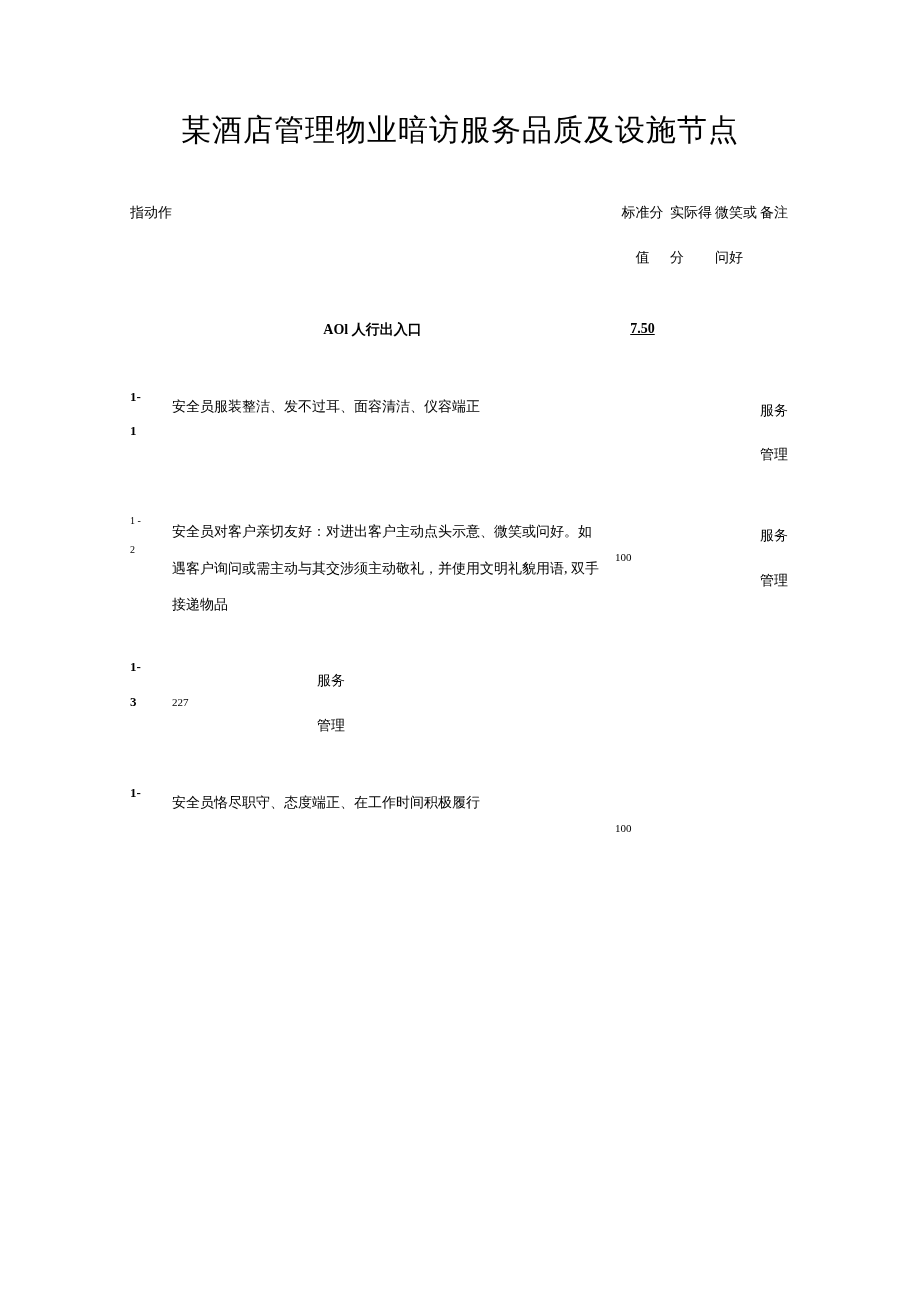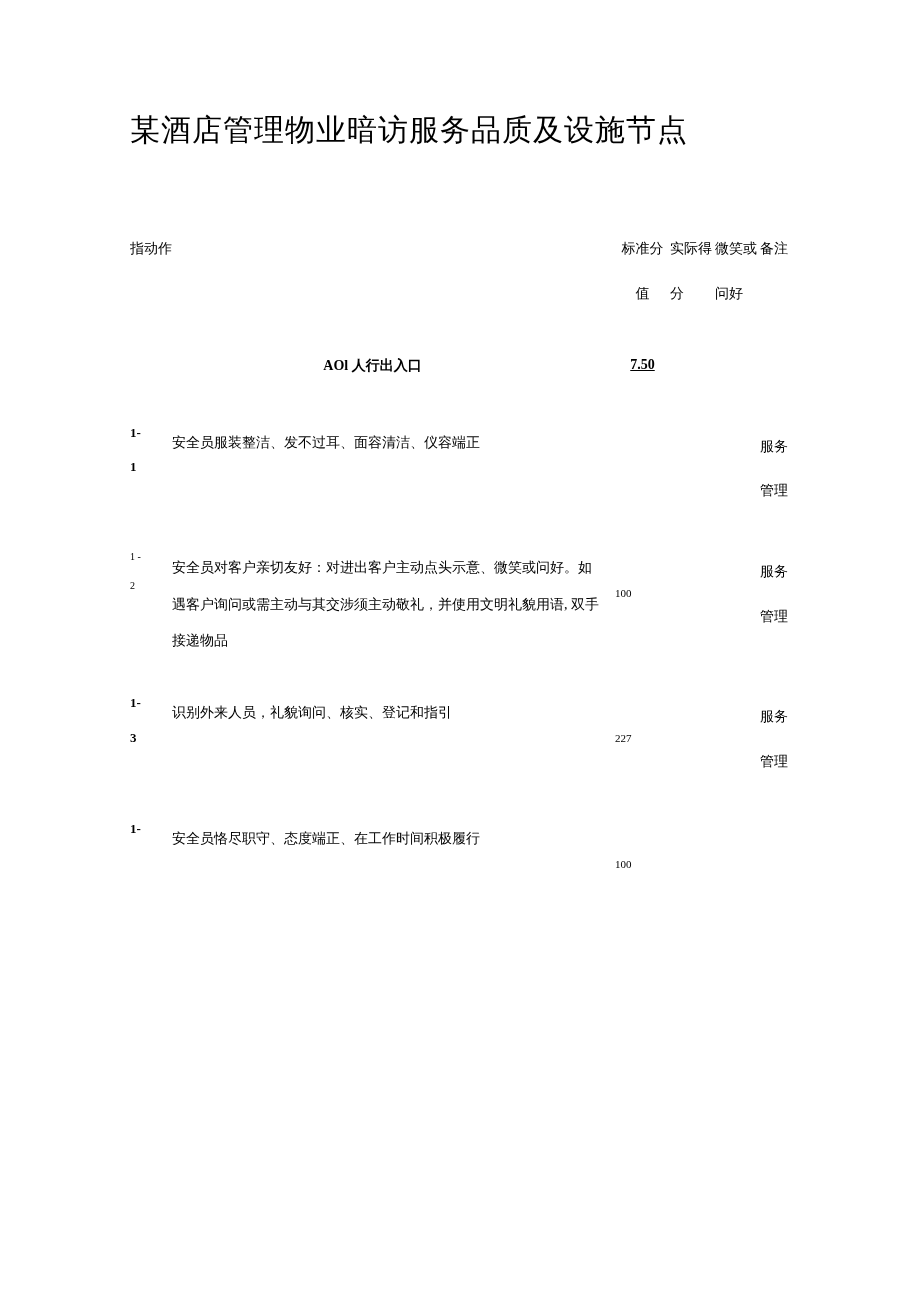--- a/index.html
+++ b/index.html
@@ -11,22 +11,22 @@
       font-family: "SimSun", "宋体", serif;
       background: #ffffff;
       width: 920px;
       min-height: 1301px;
       padding: 110px 130px 40px 130px;
       color: #000;
     }
     .title {
       font-size: 30px;
       font-weight: 400;
-      text-align: left;
-      margin-bottom: 76px;
+      text-align: center;
+      margin-bottom: 40px;
       letter-spacing: 1px;
     }
     .header-row {
       display: flex;
       align-items: flex-start;
       margin-bottom: 40px;
       font-size: 14px;
     }
     .col-idx {
       width: 42px;
@@ -185,21 +185,20 @@
   <div class="row-actual"></div>
   <div class="row-text"></div>
   <div class="row-remark">服务管理</div>
 </div>
 
 <div class="data-row">
   <div class="row-idx">
     <span class="n1">1-</span>
     <span class="n2">3</span>
   </div>
-  <div class="row-desc">识别外来人员，礼貌询问、核实、登记和指引</div>
   <div class="row-score">227</div>
   <div class="row-actual"></div>
   <div class="row-text"></div>
   <div class="row-remark">服务管理</div>
 </div>
 
 <div class="data-row">
   <div class="row-idx">
     <span class="n1">1-</span>
     <span class="n2"></span>

